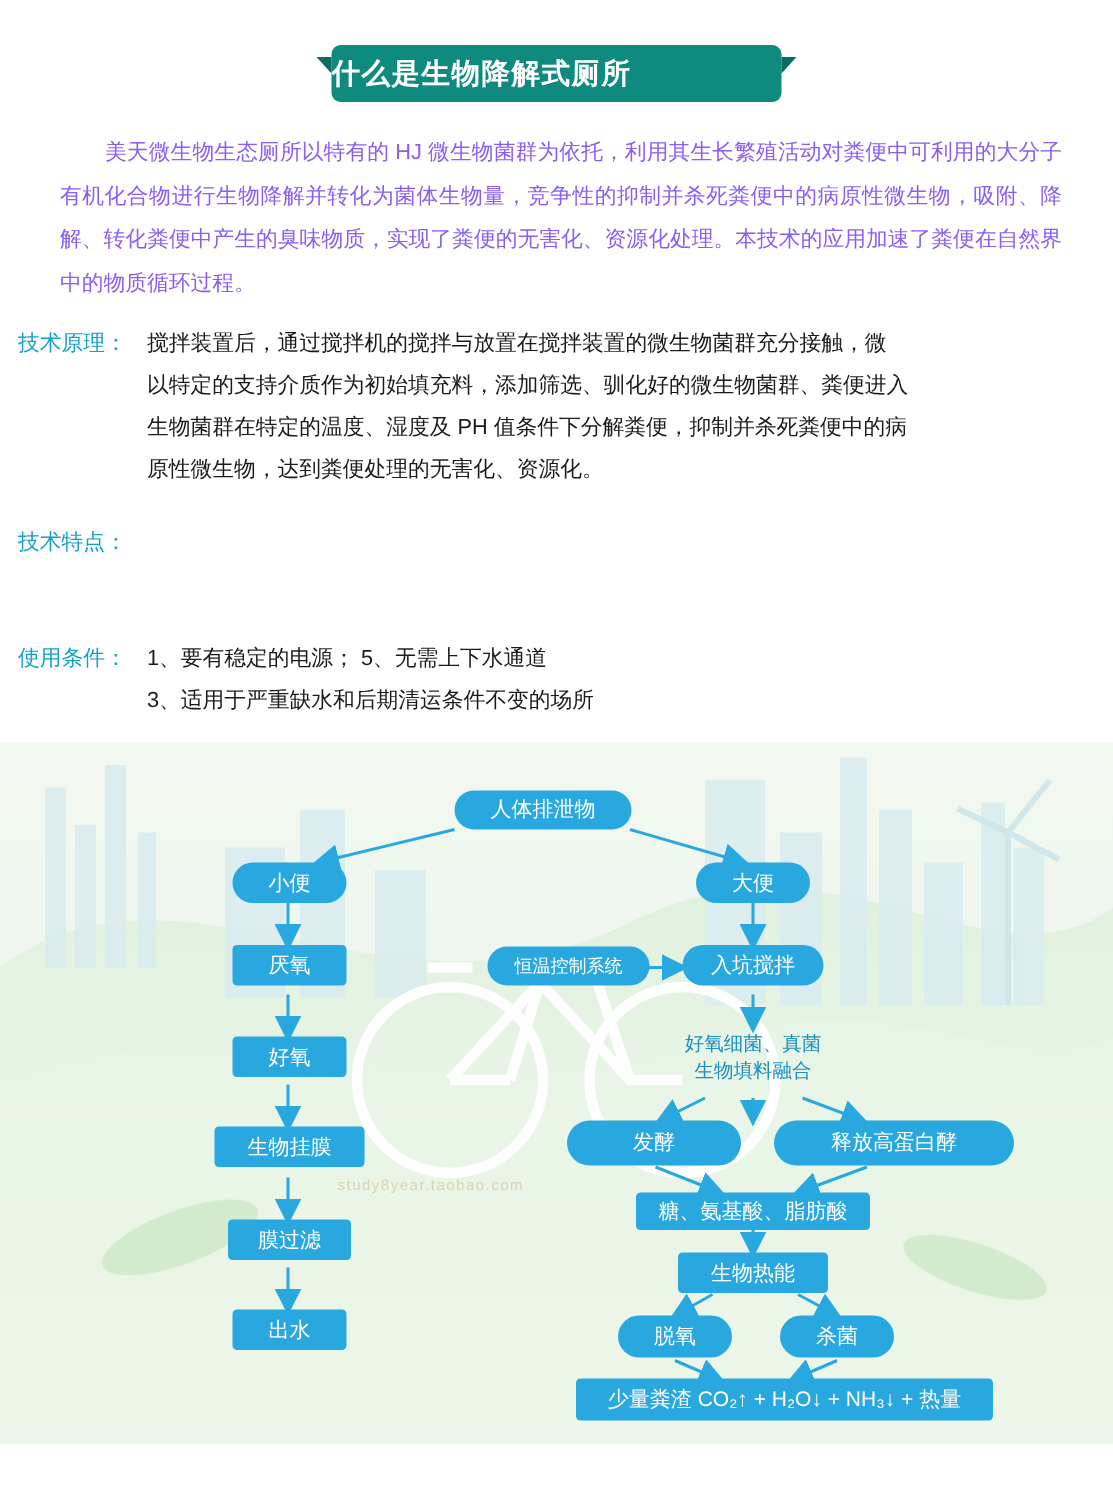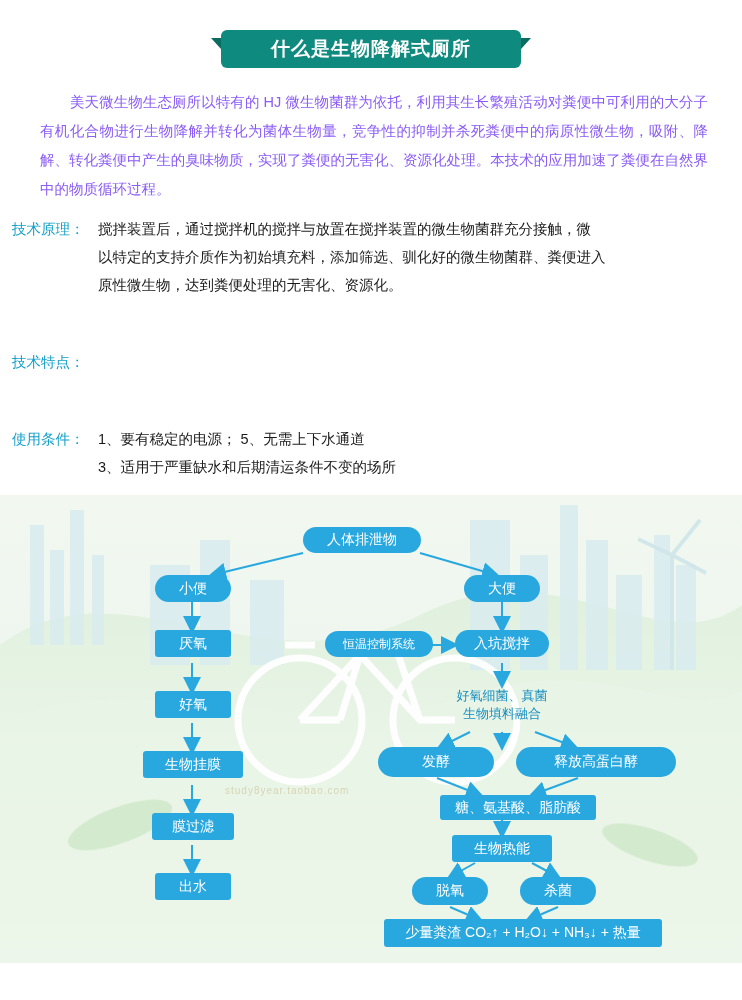--- a/index.html
+++ b/index.html
@@ -12,21 +12,21 @@
     overflow:hidden;
   }
   .page{position:relative;width:742px;height:1000px;}
 
   
   .banner{
     position:absolute;top:30px;left:50%;transform:translateX(-50%);
     width:300px;height:38px;
     background:#0f8a7e;
     border-radius:6px 6px 6px 6px;
-    display:flex;align-items:center;justify-content:center;
+    display:flex;align-items:center;justify-content:flex-start;
   }
   .banner:before{
     content:"";position:absolute;left:-10px;top:8px;
     border-left:10px solid transparent;border-top:11px solid #0a6b61;
   }
   .banner:after{
     content:"";position:absolute;right:-10px;top:8px;
     border-right:10px solid transparent;border-top:11px solid #0a6b61;
   }
   .banner-text{
@@ -87,20 +87,21 @@
     <span class="banner-text">什么是生物降解式厕所</span>
   </div>
 
   <div class="intro">美天微生物生态厕所以特有的 HJ 微生物菌群为依托，利用其生长繁殖活动对粪便中可利用的大分子有机化合物进行生物降解并转化为菌体生物量，竞争性的抑制并杀死粪便中的病原性微生物，吸附、降解、转化粪便中产生的臭味物质，实现了粪便的无害化、资源化处理。本技术的应用加速了粪便在自然界中的物质循环过程。</div>
 
   <div class="section" id="sec-principle">
     <div class="sec-label">技术原理：</div>
     <div class="sec-body">
       <span class="sec-line">搅拌装置后，通过搅拌机的搅拌与放置在搅拌装置的微生物菌群充分接触，微</span>
       <span class="sec-line">以特定的支持介质作为初始填充料，添加筛选、驯化好的微生物菌群、粪便进入</span>
+      <span class="sec-line">生物菌群在特定的温度、湿度及 PH 值条件下分解粪便，抑制并杀死粪便中的病</span>
       <span class="sec-line">原性微生物，达到粪便处理的无害化、资源化。</span>
     </div>
   </div>
 
   <div class="section" id="sec-features">
     <div class="sec-label">技术特点：</div>
   </div>
 
   <div class="section" id="sec-conditions">
     <div class="sec-label">使用条件：</div>
@@ -216,21 +217,21 @@
     <div class="node round" style="left:455px;top:135px;width:94px;height:27px;">入坑搅拌</div>
 
     <div class="plain" style="left:422px;top:192px;width:160px;">
       <span>好氧细菌、真菌</span><br>
       <span>生物填料融合</span>
     </div>
 
     <div class="node round" style="left:378px;top:252px;width:116px;height:30px;">发酵</div>
     <div class="node round" style="left:516px;top:252px;width:160px;height:30px;">释放高蛋白酵</div>
 
-    <div class="node" style="left:440px;top:300px;width:156px;height:25px;">糖、氨基酸、脂肪酸</div>
+    <div class="node" style="left:424px;top:300px;width:156px;height:25px;">糖、氨基酸、脂肪酸</div>
     <div class="node" style="left:452px;top:340px;width:100px;height:27px;">生物热能</div>
 
     <div class="node round" style="left:412px;top:382px;width:76px;height:28px;">脱氧</div>
     <div class="node round" style="left:520px;top:382px;width:76px;height:28px;">杀菌</div>
 
     <div class="node" style="left:384px;top:424px;width:278px;height:28px;">少量粪渣 CO₂↑ + H₂O↓ + NH₃↓ + 热量</div>
   </div>
 </div>
 
 </body></html>

